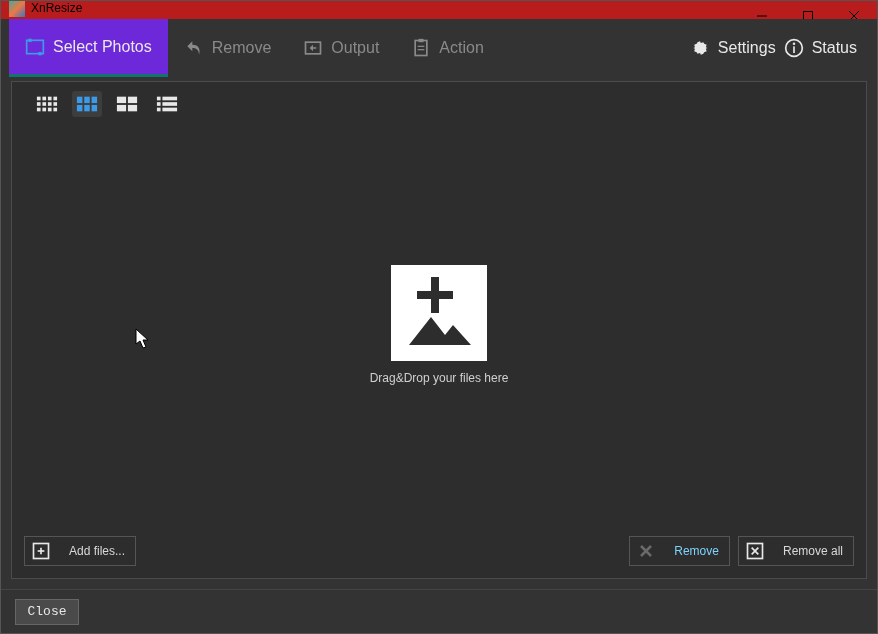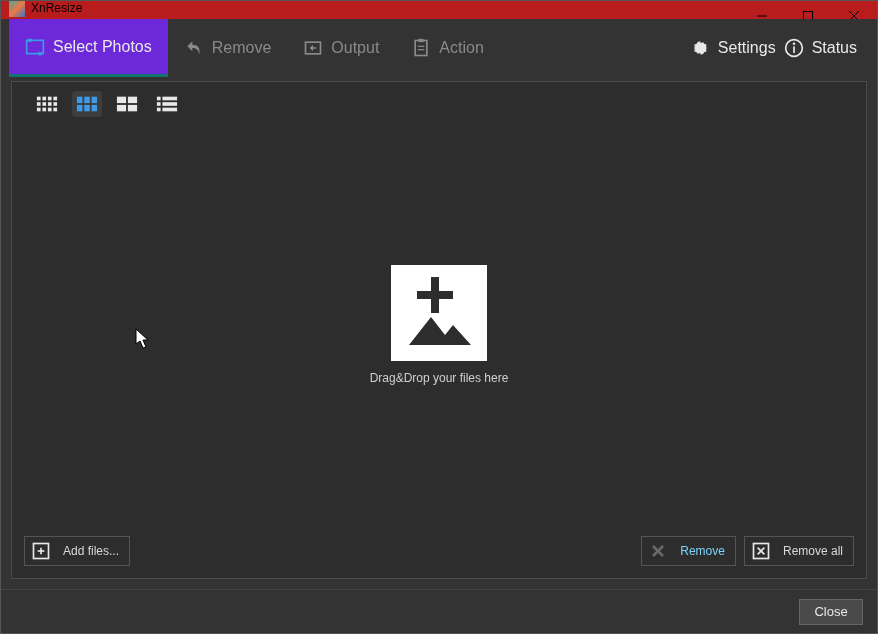--- a/index.html
+++ b/index.html
@@ -139,35 +139,35 @@
       padding: 0 12px;
       gap: 8px;
     }
     .footer-buttons .spacer { flex: 1; }
     .fbtn {
       height: 30px;
       padding: 0 10px 0 6px;
       border: 1px solid #555;
       background: #2d2d2d;
       color: #d8d8d8;
-      display: flex; align-items: center; gap: 12px;
+      display: flex; align-items: center; gap: 18px;
       font-size: 12px;
       cursor: pointer;
     }
     .fbtn.disabled { color: #7dd3fc; cursor: default; }
     .fbtn svg { width: 20px; height: 20px; }
 
     .bottombar {
       height: 44px;
       background: #333333;
       display: flex;
       align-items: center;
-      justify-content: flex-end;
       padding: 0 14px;
       border-top: 1px solid #444;
+      font-family: Liberation Mono, monospace;
     }
     .close-btn {
       height: 26px;
       min-width: 64px;
       background: #4a4a4a;
       border: 1px solid #666;
       color: #e8e8e8;
       font-size: 13px;
       cursor: pointer;
       display: flex; align-items: center; justify-content: center;

